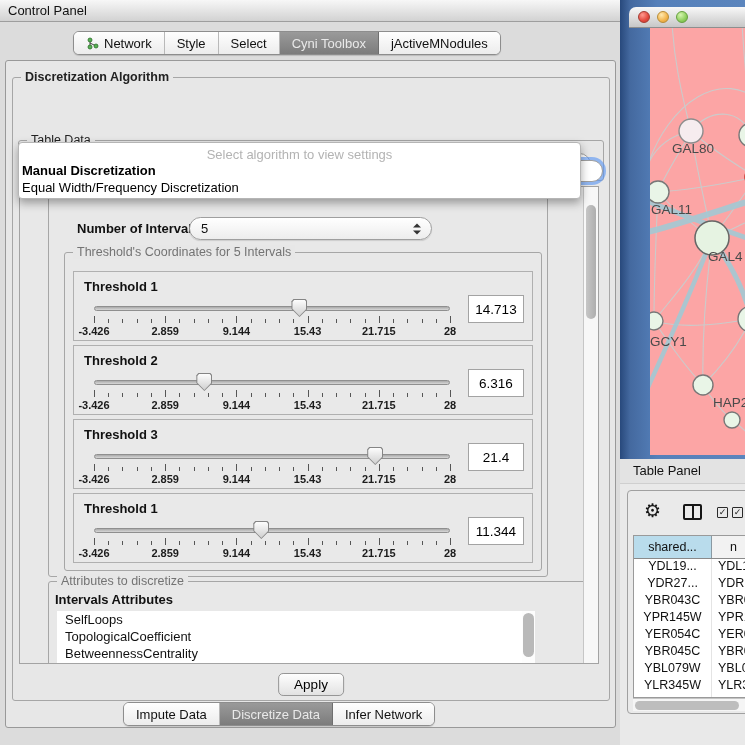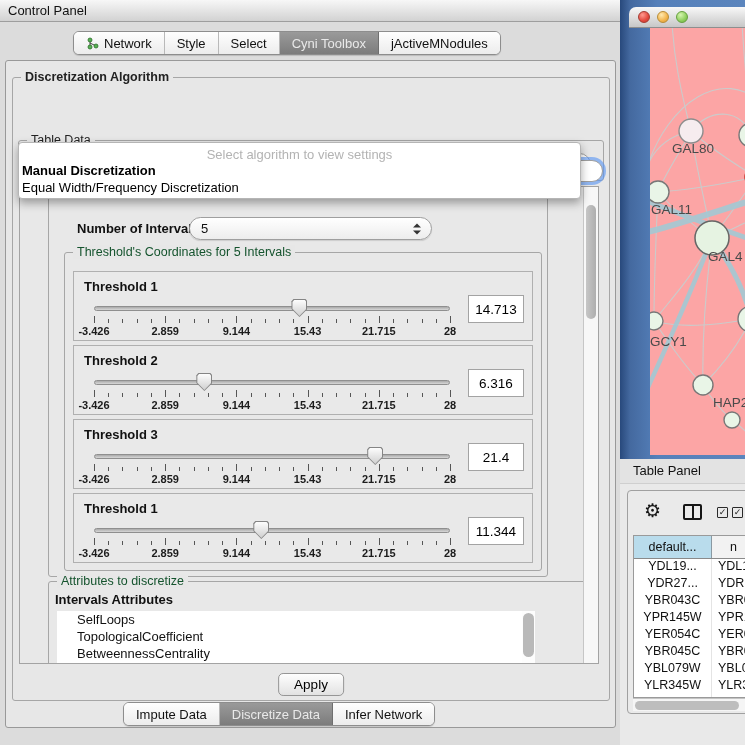--- a/index.html
+++ b/index.html
@@ -22,21 +22,21 @@
   .seg-top { left:73px; top:31px; }
   .seg-bottom { left:123px; top:702px; }
 
   .outer-panel { position:absolute; left:5px; top:60px; width:611px; height:668px;
     border:1px solid #999; border-radius:3px; background:#e7e7e7; }
 
   .group { position:absolute; border:1px solid #a6a6a6; border-radius:3px; }
   .gtitle { position:absolute; top:-8px; left:8px; background:#e7e7e7; padding:0 4px; font-size:12.5px; white-space:nowrap; }
   .gt-black { color:#222; font-weight:bold; }
   .gt-green { color:#2eb82e; }
-  .gt-blue  { color:#14532d; }
+  .gt-blue  { color:#737373; }
 
   .algo-wrap { left:6px; top:16px; width:598px; height:624px; }
 
   .td-group { left:5px; top:62px; width:586px; height:41px; }
 
   .combo { position:absolute; height:23px; border:1px solid #9f9f9f; border-radius:12px;
     background:linear-gradient(#ffffff,#ededed); font-size:13px; display:flex; align-items:center;
     padding:0 22px 0 11px; box-shadow:0 1px 1px rgba(0,0,0,.12); }
   .spinner { position:absolute; right:10px; top:50%; transform:translateY(-50%); width:8px; height:11px; }
   .spinner i { position:absolute; left:0; width:0; height:0; border-left:4px solid transparent; border-right:4px solid transparent; }
@@ -67,21 +67,21 @@
   .slider-ticks i { position:absolute; width:1px; background:#555; top:3px; height:4px; }
   .slider-ticks i.major { top:0; height:7px; }
   .slider-labels { position:absolute; left:0; right:0; top:23px; height:12px; }
   .slider-labels span { position:absolute; transform:translateX(-50%); font-size:11px; font-weight:bold; color:#1c1c1c; white-space:nowrap; }
   .value-field { position:absolute; right:8px; top:23px; width:56px; height:28px; border:1px solid #a3a3a3;
     background:#fff; font-size:13.5px; text-align:center; font-family:"Liberation Sans",sans-serif; }
 
   .attr-group { left:28px; top:394px; width:544px; height:90px; }
   .attr-label { position:absolute; left:6px; top:10px; font-size:13px; font-weight:bold; }
   .attr-list { position:absolute; left:8px; top:29px; width:478px; height:54px; background:#fff; overflow:hidden; }
-  .attr-list .item { font-size:13px; line-height:17px; padding-left:20px; }
+  .attr-list .item { font-size:13px; line-height:17px; padding-left:8px; }
   .attr-vsb { position:absolute; right:0; top:0; bottom:0; width:13px; background:#fdfdfd; }
   .attr-vsb .thumb { position:absolute; left:1px; right:1px; top:2px; height:44px; border-radius:6px; background:#b9b9b9; }
 
   .apply-btn { position:absolute; top:595px; left:50%; transform:translateX(-50%); height:23px; padding:0 15px;
     border:1px solid #969696; border-radius:5px; background:linear-gradient(#fefefe,#e2e2e2);
     font-size:13.5px; font-family:"Liberation Sans",sans-serif; }
 
   
   .popup { position:absolute; left:12px; top:81px; width:563px; height:57px; z-index:60;
     background:#fff; border:1px solid #b5b5b5; border-radius:4px; box-shadow:0 4px 10px rgba(0,0,0,.35); }
@@ -500,21 +500,21 @@
 
 <div class="tp-content">
   <div class="tp-toolbar">
     <span class="gear">⚙</span>
     <span class="spliticon"></span>
     <span class="cb cb1">✓</span>
     <span class="cb cb2">✓</span>
   </div>
   <div class="tp-table">
     <div class="tp-hdr">
-      <div class="h1">default...</div>
+      <div class="h1">shared...</div>
       <div class="h2">n</div>
     </div>
     <div class="tp-row">
         <div class="c1">YDL19...</div>
         <div class="c2">YDL1</div>
       </div>
     <div class="tp-row">
         <div class="c1">YDR27...</div>
         <div class="c2">YDR2</div>
       </div>

